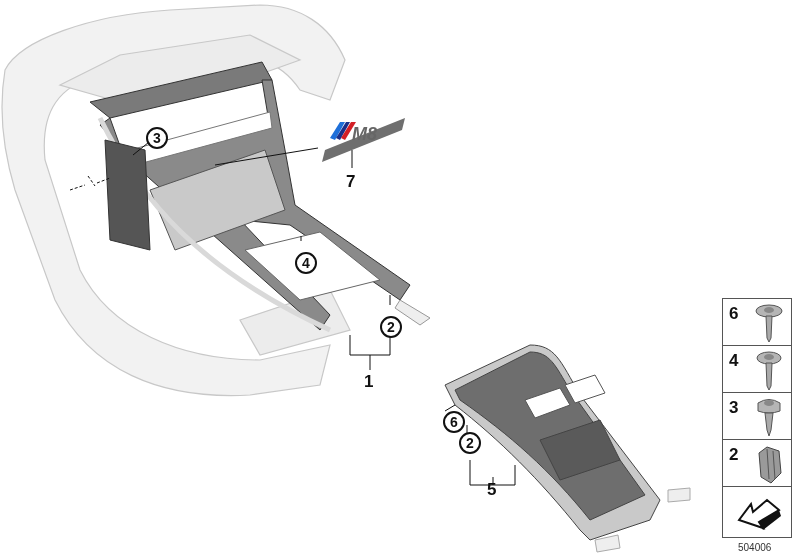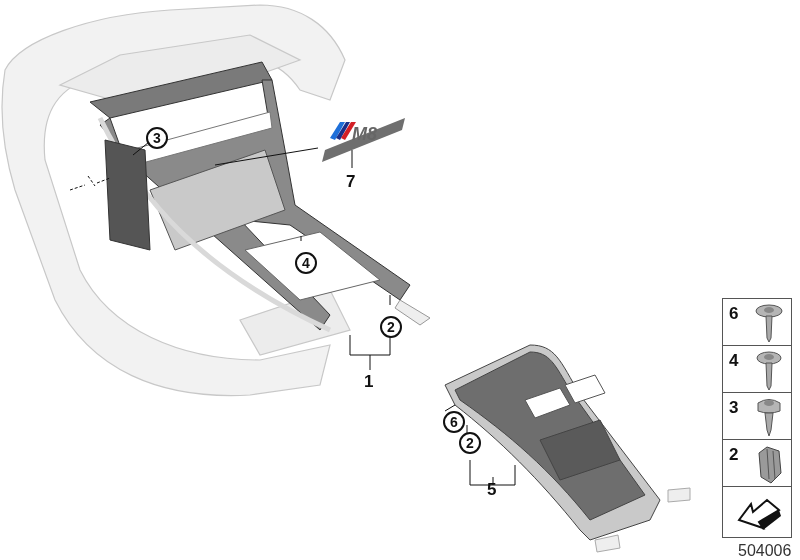--- a/index.html
+++ b/index.html
@@ -6,21 +6,21 @@
   body { width:800px; height:560px; position:relative; overflow:hidden; font-family:"Liberation Sans", sans-serif; }
   .stage { position:absolute; left:0; top:0; width:800px; height:560px; }
   .callout-circle { position:absolute; width:22px; height:22px; border:2px solid #111; border-radius:50%; background:#fff;
     display:flex; align-items:center; justify-content:center; font-weight:bold; font-size:14px; color:#111; box-sizing:border-box; }
   .part-num { position:absolute; font-weight:bold; font-size:17px; color:#111; }
   .legend { position:absolute; left:722px; top:298px; width:68px; border:1px solid #555; background:#fff; }
   .legend-cell { position:relative; height:47px; border-bottom:1px solid #555; box-sizing:border-box; }
   .legend-cell:last-child { border-bottom:none; height:50px; }
   .legend-num { position:absolute; left:6px; top:5px; font-weight:bold; font-size:17px; color:#111; }
   .legend-icon { position:absolute; left:26px; top:3px; width:40px; height:42px; }
-  .diagram-id { position:absolute; left:738px; top:542px; font-size:16px; color:#333; }
+  .diagram-id { position:absolute; left:738px; top:542px; font-size:10px; color:#333; }
 </style>
 </head>
 <body>
 
 <div class="stage">
   <svg width="800" height="560" style="position:absolute;left:0;top:0">
 
     <g fill="#f2f2f2" stroke="#c8c8c8" stroke-width="1.2">
       <path d="M5,70 C20,40 90,15 170,10 L260,5 C300,5 330,25 345,60 L330,100 L300,90 C280,60 250,50 190,55 L100,75 C60,85 40,110 45,160 L80,270 C110,330 180,360 260,360 L330,345 L320,385 L250,395 C160,400 90,370 55,300 L15,190 C0,140 0,100 5,70 Z"></path>
       <path d="M60,85 L120,55 L250,35 L300,60 L230,85 L130,105 Z" fill="#ececec"></path>

